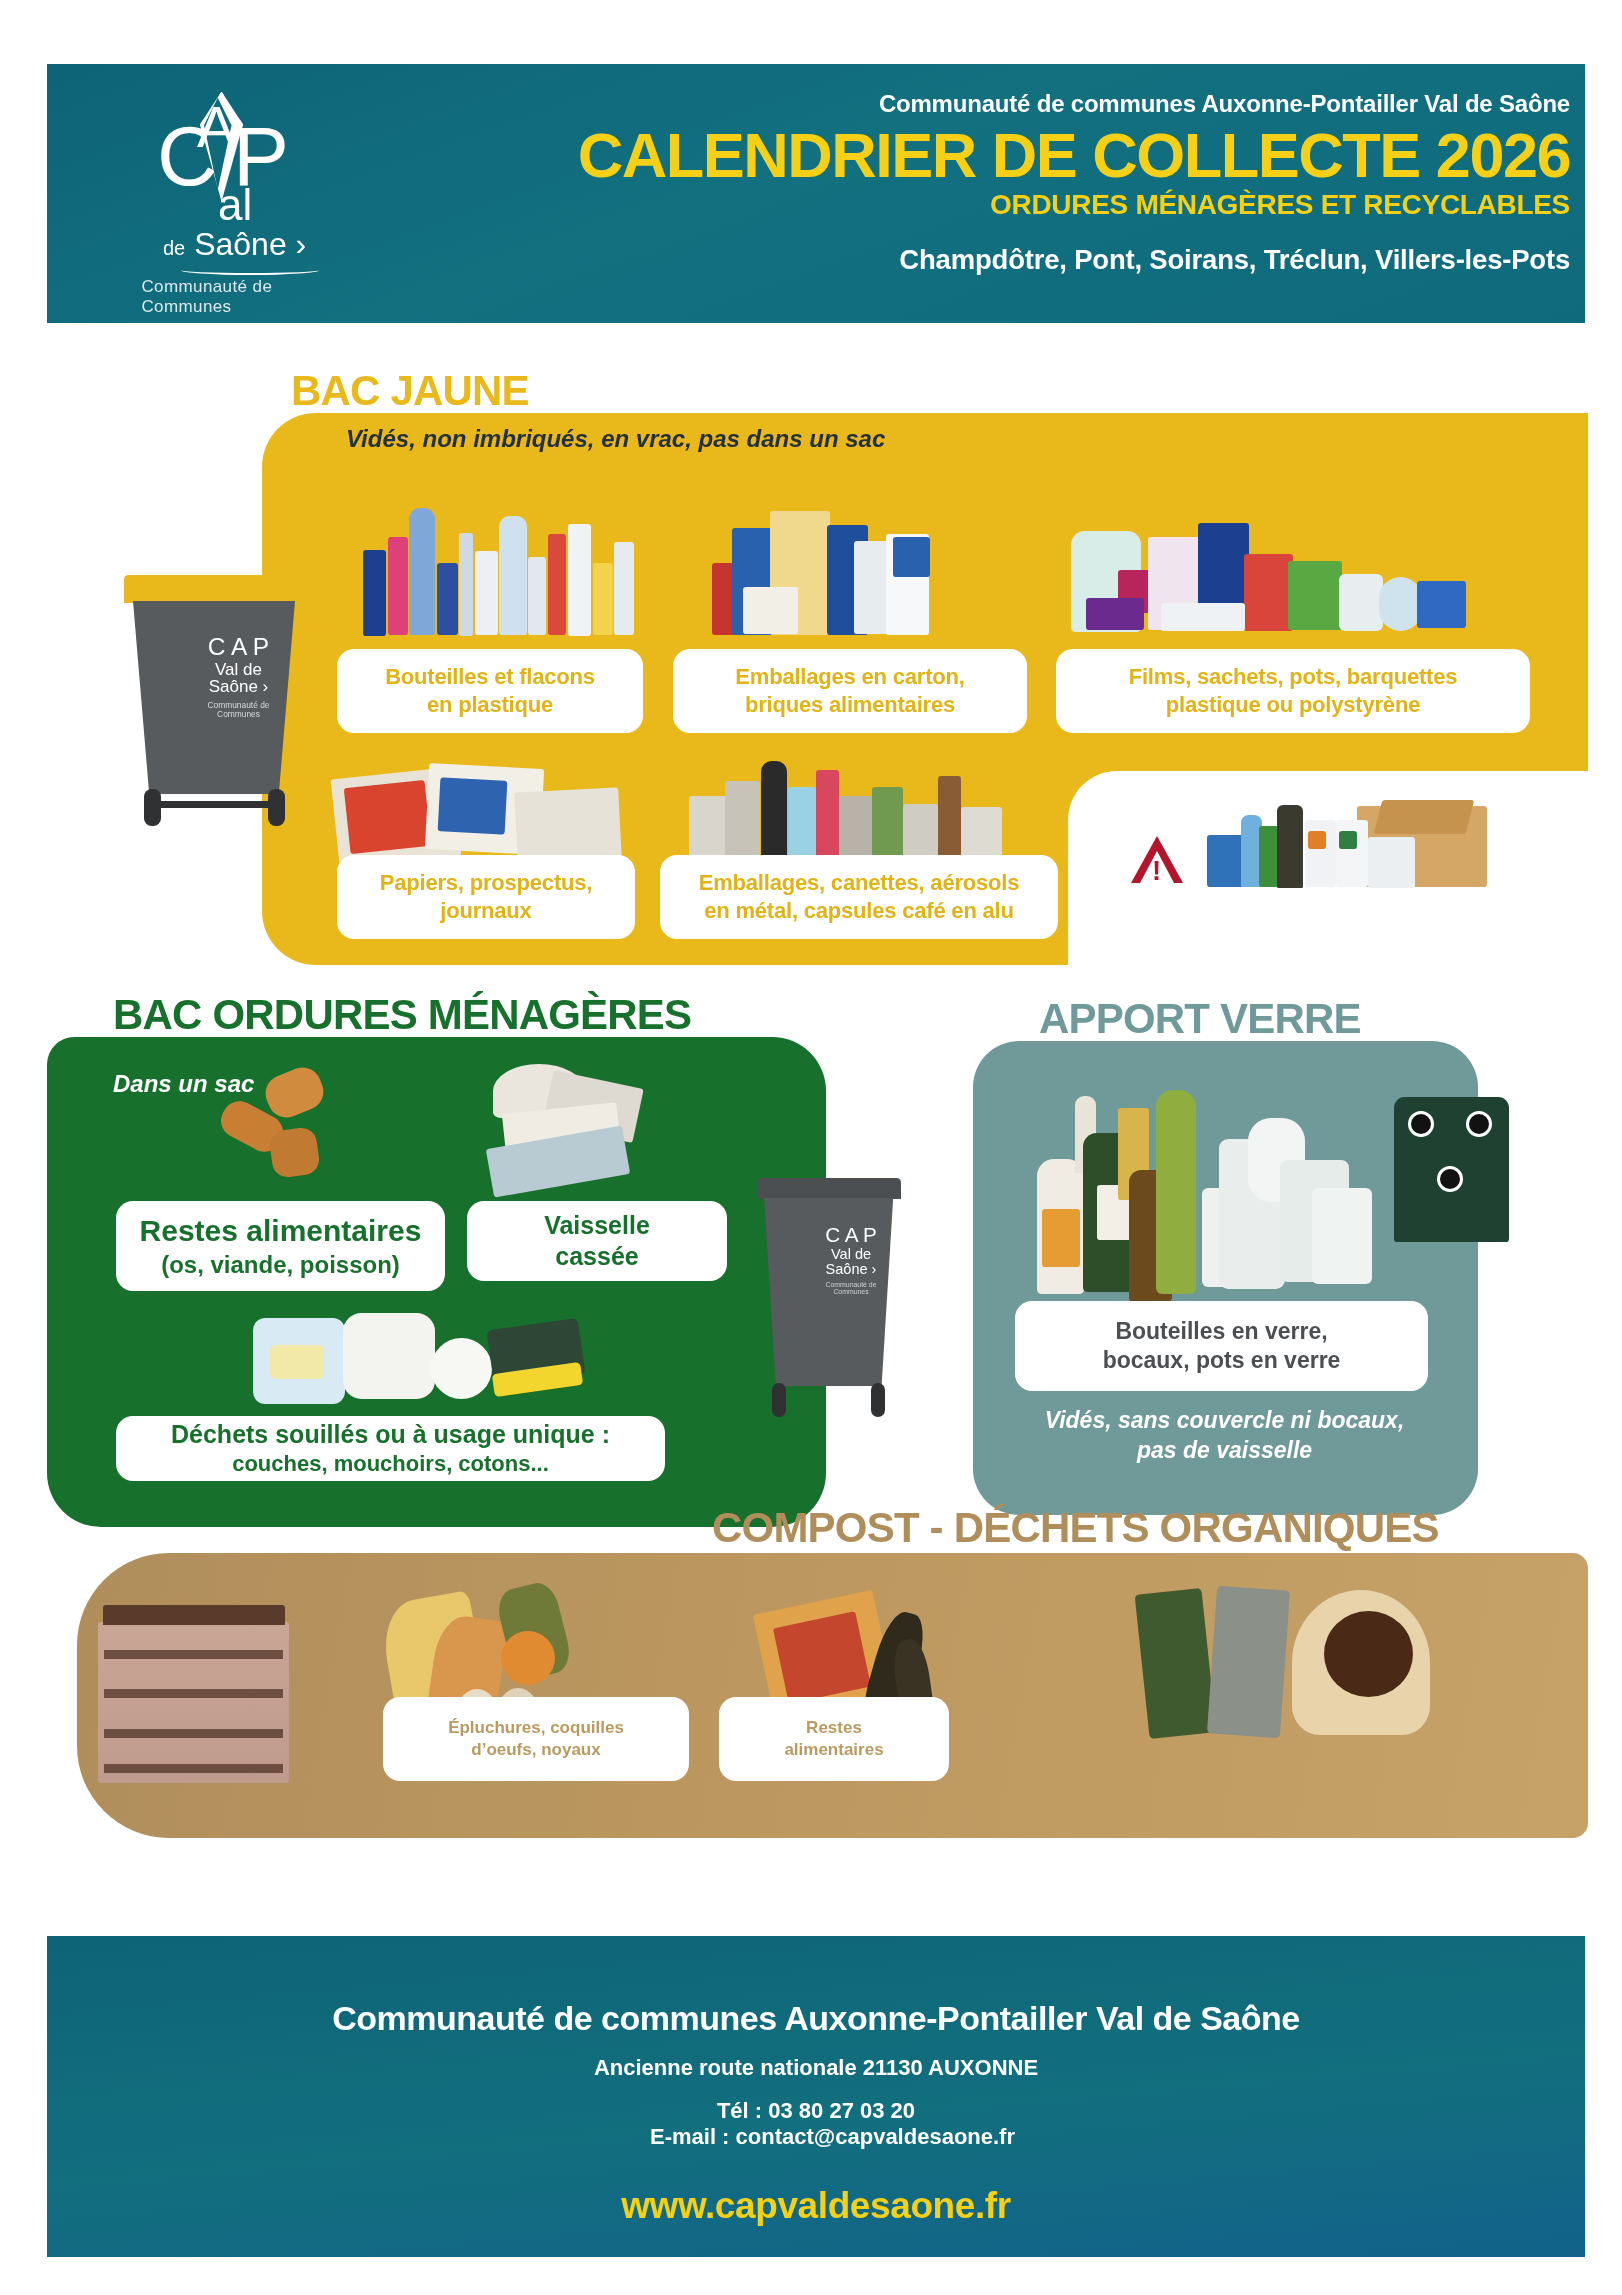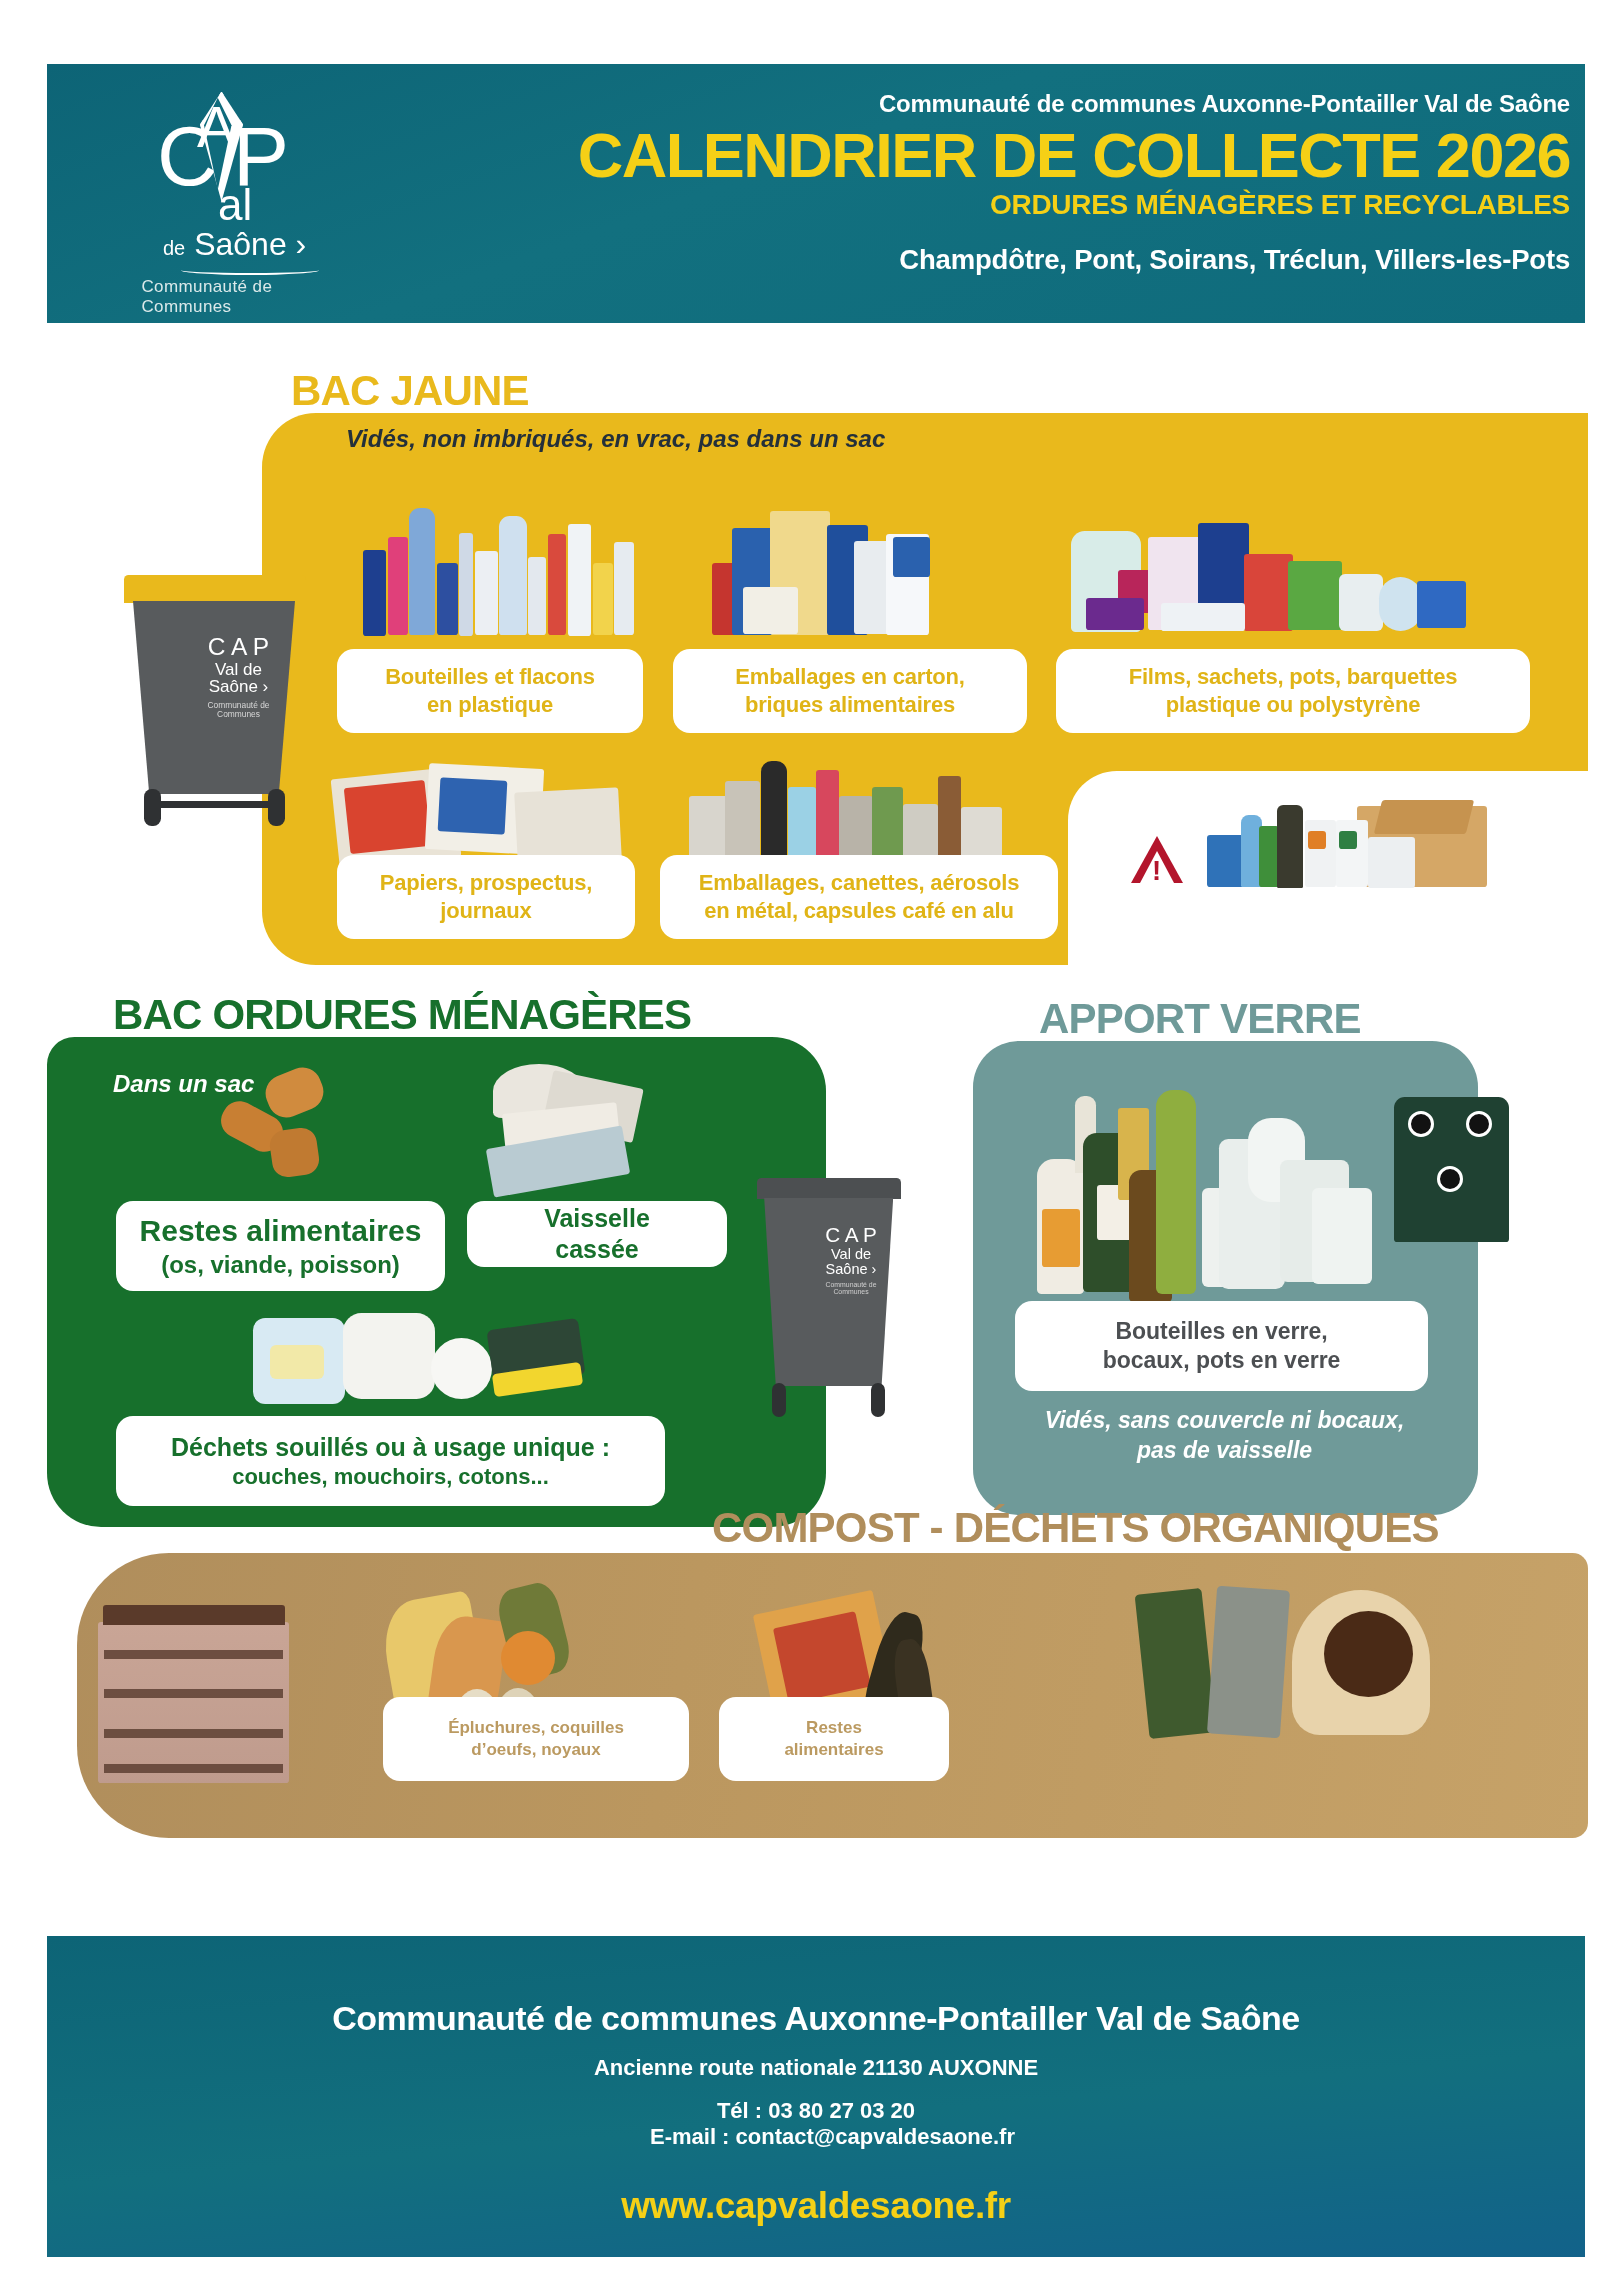--- a/index.html
+++ b/index.html
@@ -328,35 +328,35 @@
     <i style="left:66px; top:15.3px; width:92px;height:55px; background:#dedad1;transform:rotate(12deg);"></i>
     <i style="left:23px; top:44px; width:115px;height:47px; background:#f0ece4;transform:rotate(-6deg);"></i>
     <i style="left:7.7px; top:73px; width:138px;height:49px; background:#b9cbd2;transform:rotate(-10deg);"></i>
   </div>
 
   <div class="gcard" style="left:116px;top:1201px;width:329px;height:90px;">
     <span style="font-size:30px;">Restes alimentaires</span>
     <span style="font-size:24px;">(os, viande, poisson)</span>
   </div>
 
-  <div class="gcard" style="left:467px;top:1201px;width:260px;height:66px;">
+  <div class="gcard" style="left:467px;top:1201px;width:260px;height:80px;">
     <span style="font-size:25px;">Vaisselle</span>
     <span style="font-size:25px;">cassée</span>
   </div>
 
   <div class="cluster" style="left:253px;top:1310px;width:337px;height:99px;">
     <i style="left:0px;  top:7.7px; width:92px;height:86px;background:#d8eaf3;border-radius:12.2px;"></i>
     <i style="left:17px; top:35px; width:54px;height:34px; background:#f2e9a8;border-radius:6.1px;"></i>
     <i style="left:90px;top:3.1px;  width:92px;height:86px;background:#f3f3ef;border-radius:18.4px;"></i>
     <i style="left:178px;top:27.5px; width:61px;height:61px; background:#f7f7f4;border-radius:50%;"></i>
     <i style="left:237px;top:13.8px; width:92px;height:57px; background:#2d4636;border-radius:6.1px;transform:rotate(-8deg);"></i>
     <i style="left:240px;top:58px; width:89px;height:23px; background:#f2d62e;border-radius:4.6px;transform:rotate(-8deg);"></i>
   </div>
 
-  <div class="gcard" style="left:116px;top:1416px;width:549px;height:90px;">
+  <div class="gcard" style="left:116px;top:1416px;width:549px;height:65px;">
     <span style="font-size:25px;">Déchets souillés ou à usage unique :</span>
     <span style="font-size:22px;">couches, mouchoirs, cotons...</span>
   </div>
 
   <div class="gbin">
     <div class="lid"></div>
     <div class="body"></div>
     <div class="wheel-l"></div>
     <div class="wheel-r"></div>
     <div class="gbinlogo">

